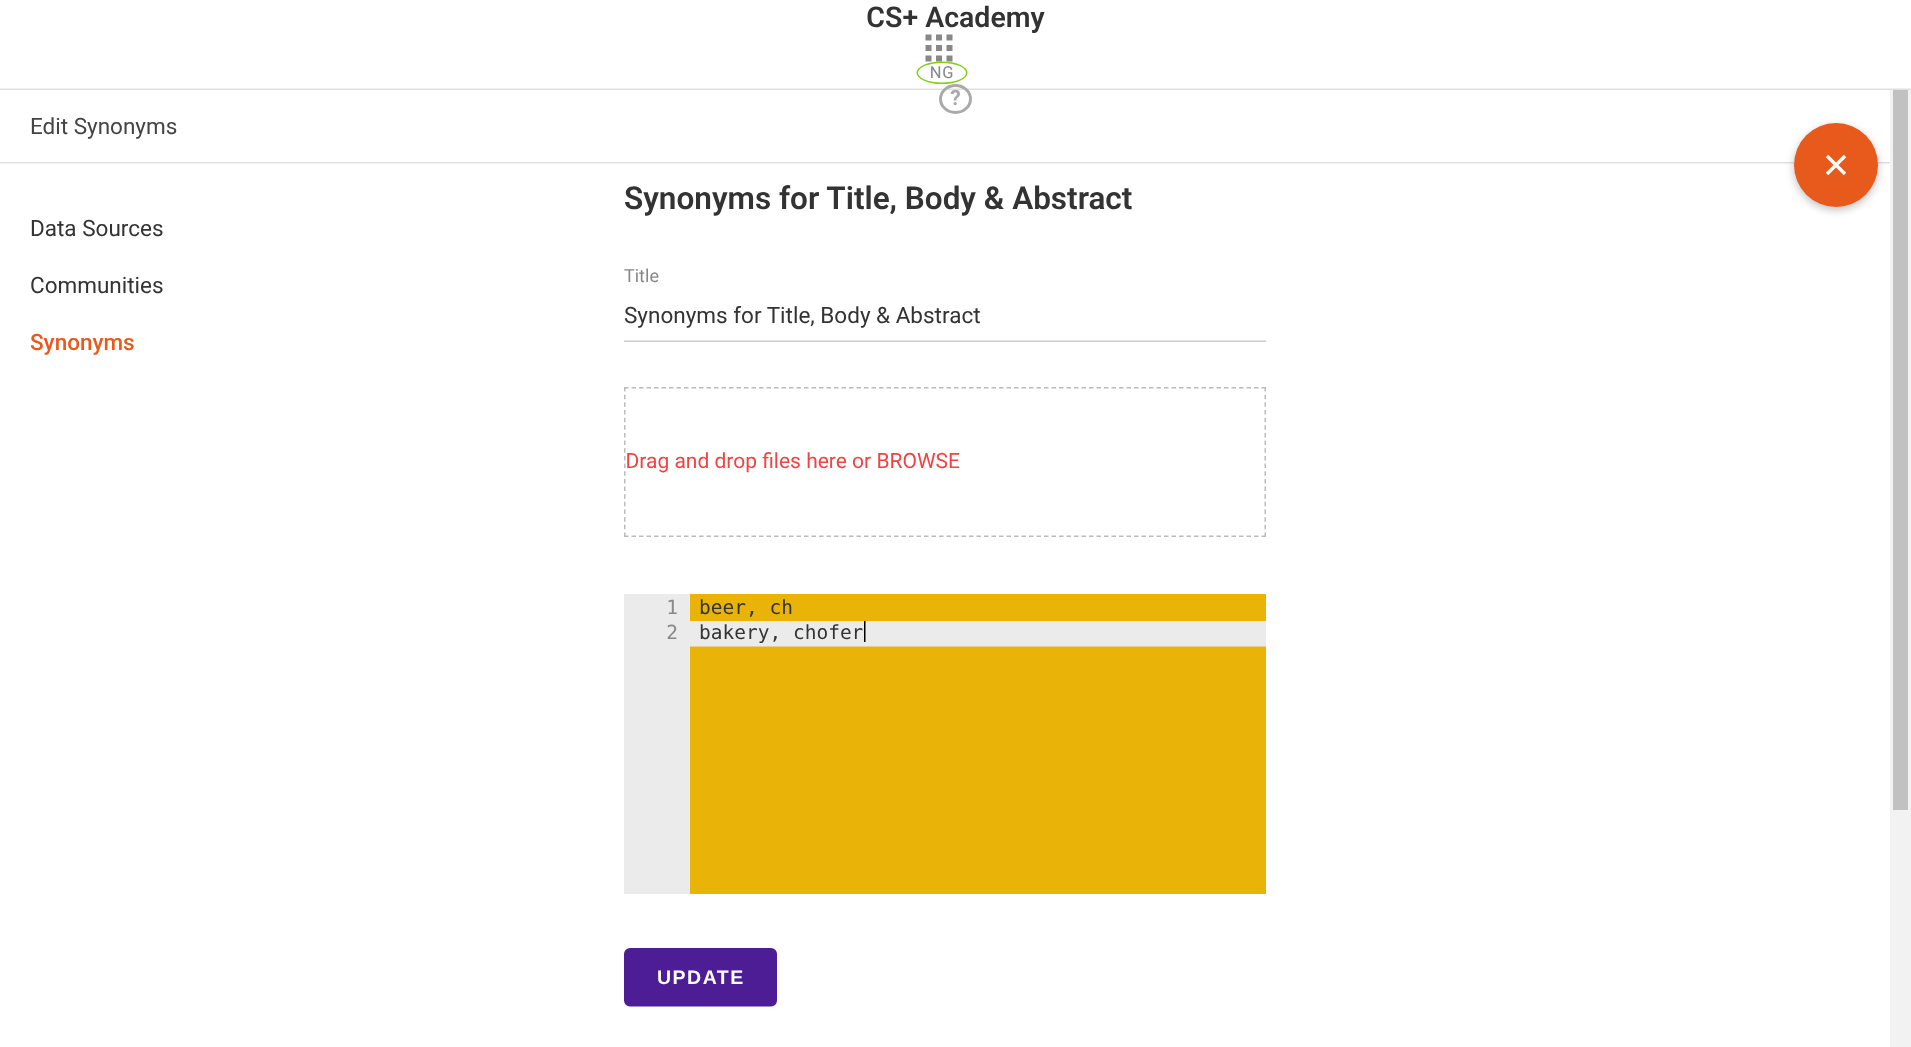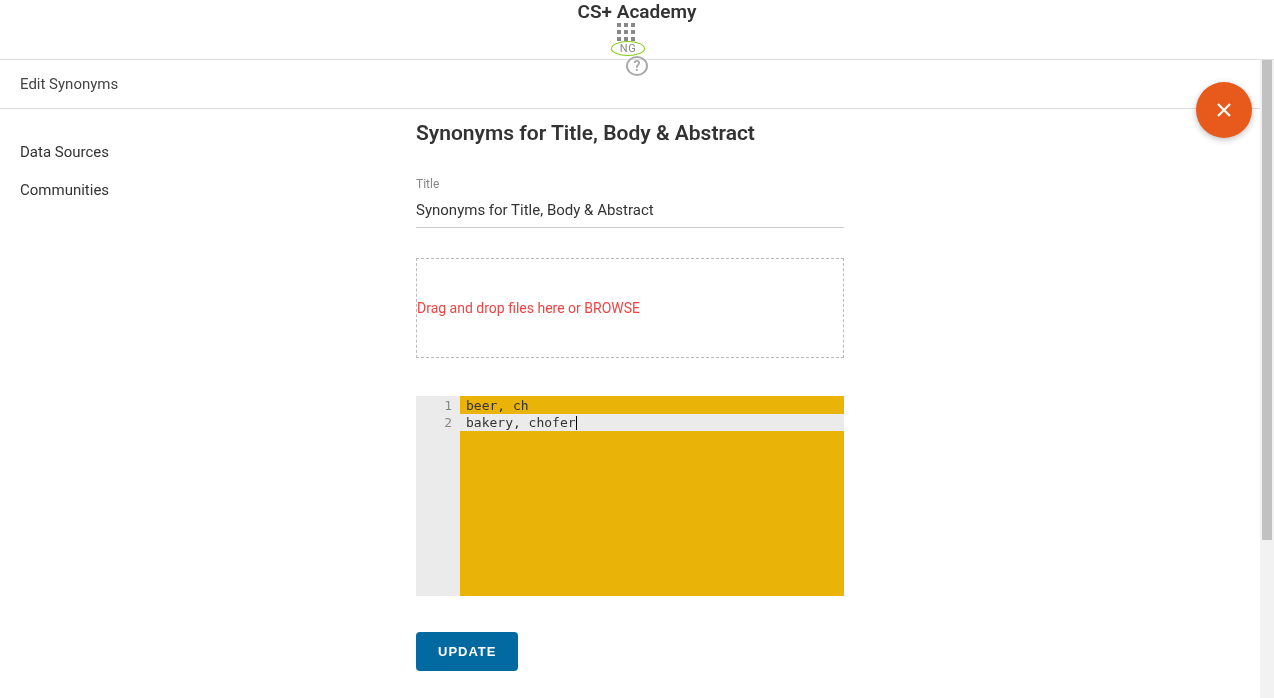--- a/index.html
+++ b/index.html
@@ -183,21 +183,21 @@
     }
     .cursor {
       display: inline-block;
       width: 1.5px;
       height: 14px;
       background: #000;
       vertical-align: middle;
       margin-top: -2px;
     }
     .update-btn {
-      background: #0369a1;
+      background: #4c1d95;
       color: #fff;
       border: none;
       border-radius: 4px;
       padding: 12px 22px;
       font-size: 13px;
       font-weight: 600;
       letter-spacing: 1px;
       cursor: pointer;
     }
     .close-btn {
@@ -261,20 +261,21 @@
 </div>
 
 <div class="sub-header">
   <span>Edit Synonyms</span>
 </div>
 
 <div class="main">
   <div class="sidebar">
     <div class="sidebar-item">Data Sources</div>
     <div class="sidebar-item">Communities</div>
+    <div class="sidebar-item active">Synonyms</div>
   </div>
 
   <div class="content">
     <h1 class="page-title">Synonyms for Title, Body &amp; Abstract</h1>
 
     <div class="field-label">Title</div>
     <input type="text" class="title-input" value="Synonyms for Title, Body &amp; Abstract" style="">
 
     <div class="dropzone">
       <span>Drag and drop files here or BROWSE</span>

